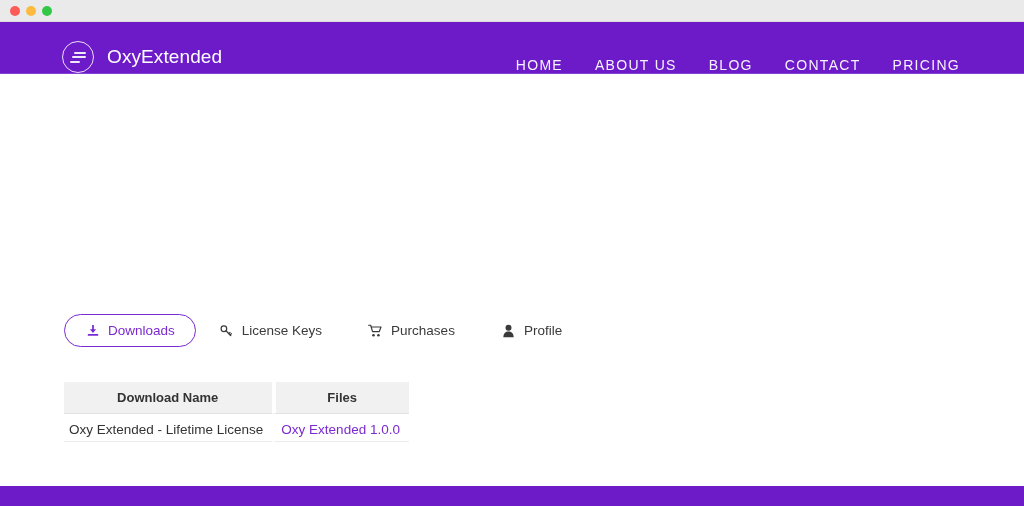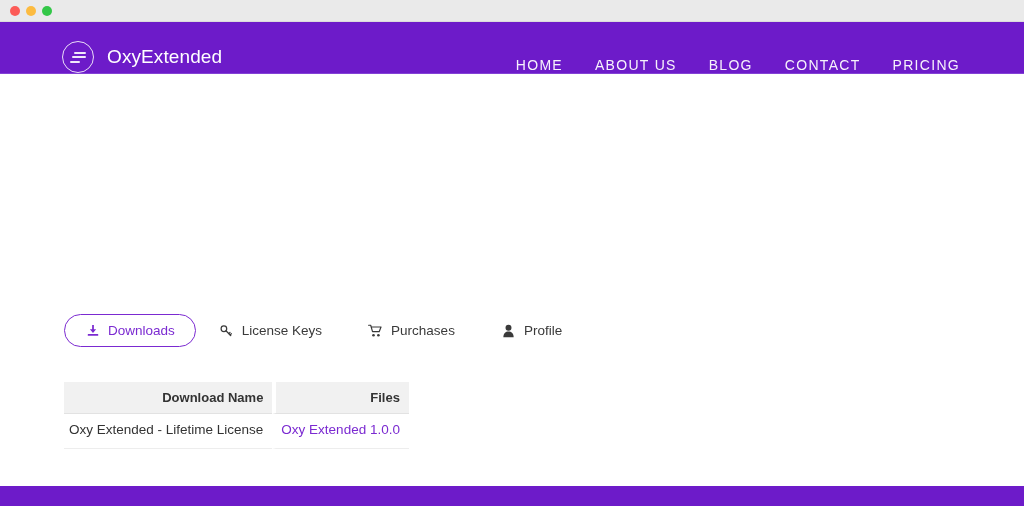--- a/index.html
+++ b/index.html
@@ -190,28 +190,28 @@
     top: 126px;
     border-collapse: separate;
     border-spacing: 0;
     font-size: 13.5px;
   }
   .downloads-table th {
     background: #f1f1f1;
     color: #333333;
     font-weight: 700;
     font-size: 13px;
-    text-align: right;
+    text-align: center;
     padding: 8px 9px 8px 8px;
     border-bottom: 1px solid #e2e2e2;
   }
   .downloads-table th.col-name  { width: 170px; }
   .downloads-table th.col-files { width: 100px; border-left: 4px solid #ffffff; }
   .downloads-table td {
-    padding: 8px 9px 11px 5px;
+    padding: 8px 9px 4px 5px;
     border-bottom: 1px solid #ededed;
     color: #333333;
     background: #ffffff;
     white-space: nowrap;
   }
   .downloads-table td.col-files { border-left: 4px solid #ffffff; }
   .file-link {
     color: #7b2ad1;
     text-decoration: none;
   }

